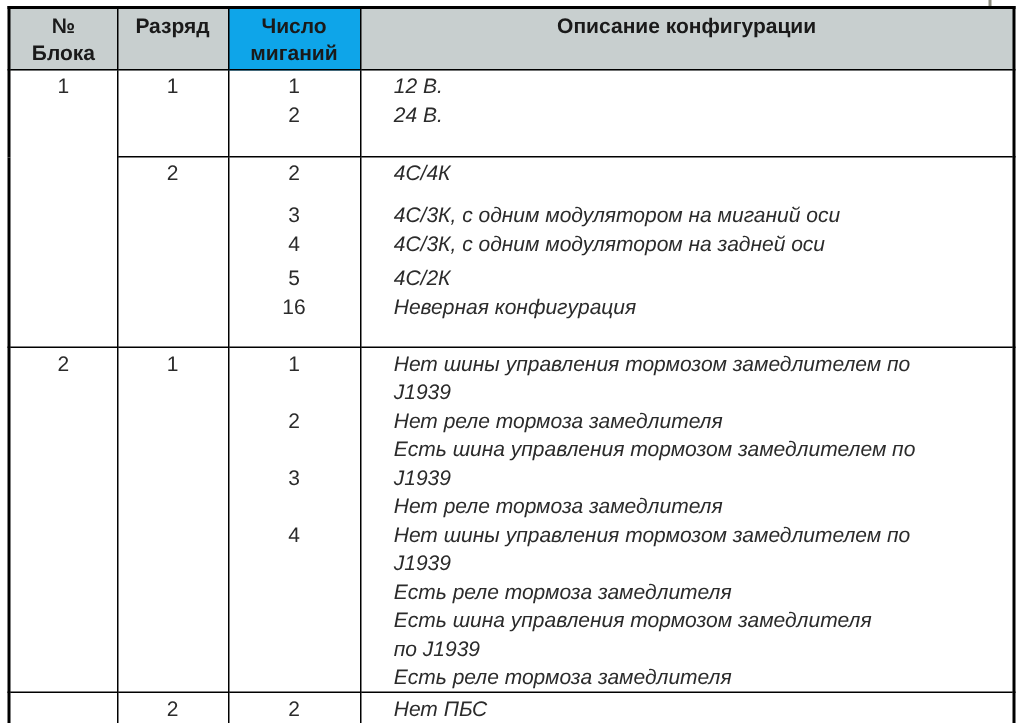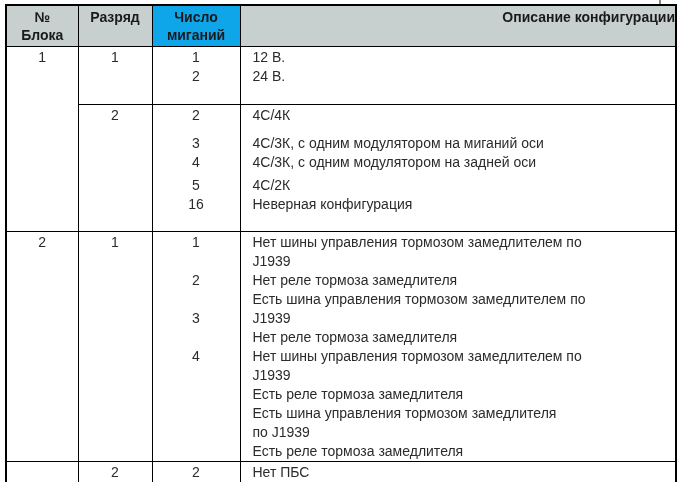--- a/index.html
+++ b/index.html
@@ -19,21 +19,21 @@
     background:#c8cfcf;color:#1a1a1a;
     font-weight:bold;font-size:14px;line-height:18px;
     height:38px;text-align:center;white-space:pre-line;padding-top:2px;
   }
   col.c1{width:72px;} col.c2{width:74px;} col.c3{width:88px;} col.c4{width:436px;}
   td.num{
     text-align:center;font-size:14px;line-height:19px;padding-top:1px;
   }
   .ln{height:19px;line-height:19px;font-size:14px;white-space:nowrap;overflow:hidden;}
   td.blinks .ln{text-align:center;}
-  td.desc .ln{padding-left:12px;}
+  td.desc .ln{padding-left:22px;font-style:italic;}
   td.blinks{padding-top:1px;}
   td.desc{padding-top:1px;}
   .sp{width:100%;}
 </style>
 </head>
 <body>
 
 <div class="page-tick" style="background: rgb(139, 139, 126);"></div>
 
 <table class="cfg">
@@ -43,21 +43,21 @@
       <col class="c3">
       <col class="c4">
   </colgroup>
   <thead>
     <tr>
       <th style="background: rgb(200, 207, 207);">№
 Блока</th>
       <th style="background: rgb(200, 207, 207); margin-top: 20px;">Разряд</th>
       <th style="background: #0ea5e9;">Число
 миганий</th>
-      <th style="background: rgb(200, 207, 207); text-align: right;">Описание конфигурации</th>
+      <th style="background: rgb(200, 207, 207);">Описание конфигурации</th>
     </tr>
   </thead>
   <tbody>
       <tr>
         <td class="num" rowspan="2">1</td>
         <td class="num">1</td>
         <td class="blinks">
           <div class="ln">1</div>
           <div class="ln">2</div>
           <div class="sp" style="height: 18px;"></div>

